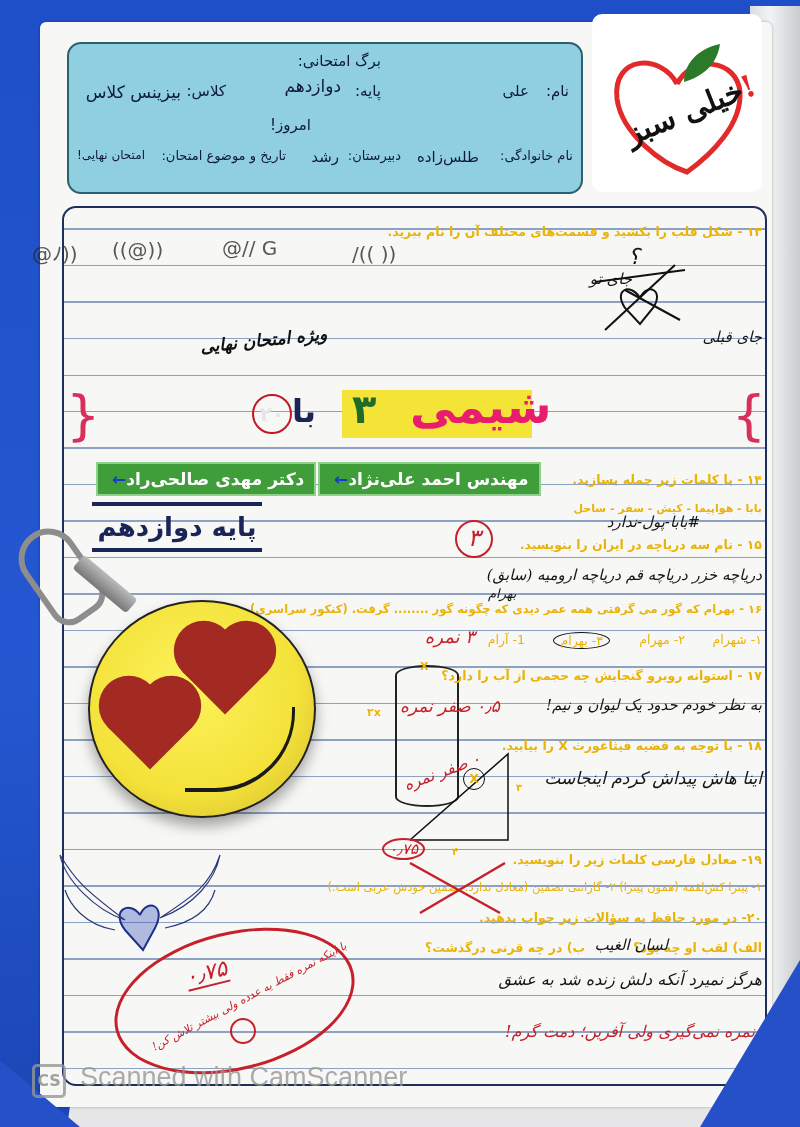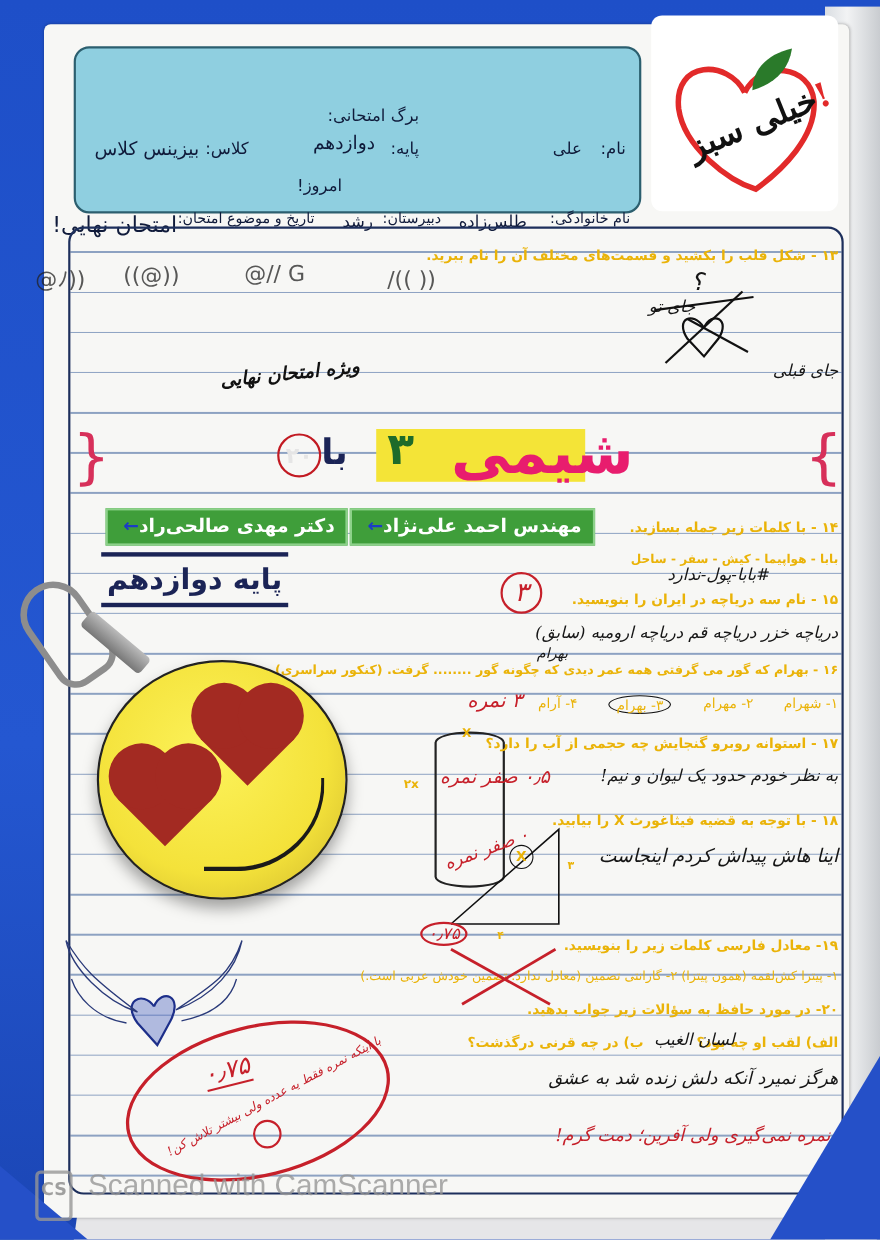--- a/index.html
+++ b/index.html
@@ -41,21 +41,21 @@
   
   .info-card {
     position: absolute; left: 67px; top: 42px; width: 516px; height: 152px;
     background: #8fcfe0;
     border: 2px solid #2c5f6f;
     border-radius: 14px;
     direction: rtl;
     color: #0f1a3a;
     font-family: "DejaVu Sans", sans-serif;
   }
-  .info-card .t { position: absolute; font-size: 15px; white-space: nowrap; margin-top: 44px; }
+  .info-card .t { position: absolute; font-size: 15px; white-space: nowrap; }
   
   .logo-box {
     position: absolute; left: 592px; top: 14px; width: 170px; height: 178px;
     background: #ffffff;
     border-radius: 10px;
   }
   .logo-text {
     position: absolute; left: 30px; top: 78px; font-size: 30px; font-weight: bold;
     color: #111; transform: rotate(-22deg); direction: rtl; white-space: nowrap;
     font-family: "DejaVu Serif", serif;
@@ -87,21 +87,21 @@
   }
   .title-sub {
     position: absolute; left: 200px; top: 330px; font-size: 17px; font-weight: bold;
     color: #111; transform: rotate(-6deg); white-space: nowrap; direction: rtl; font-style: italic;
   }
   .doodle { position: absolute; color: #222; font-size: 20px; opacity: 0.75; }
   
   .banner-row { position: absolute; left: 80px; top: 380px; width: 680px; height: 70px; }
   .banner-exam { position: absolute; right: 15px; top: 10px; font-size: 36px; font-weight: bold; color: #1b2456; direction: rtl; }
   .banner-chem-bg { position: absolute; left: 262px; top: 10px; width: 190px; height: 48px; background: #f4e437; }
-  .banner-chem { position: absolute; left: 275px; top: 0px; font-size: 54px; font-weight: bold; color: #e81d6e; direction: rtl; }
+  .banner-chem { position: absolute; left: 275px; top: 0px; font-size: 46px; font-weight: bold; color: #e81d6e; direction: rtl; }
   .banner-three { position: absolute; left: 272px; top: 6px; font-size: 40px; font-weight: bold; color: #1e6b2a; }
   .banner-ba { position: absolute; left: 212px; top: 12px; font-size: 32px; font-weight: bold; color: #1b2456; }
   .banner-20 { position: absolute; left: 172px; top: 14px; width: 40px; height: 40px; border: 2px solid #c21a22; border-radius: 50%; color: #e5e5e5; font-size: 20px; font-weight: bold; text-align: center; line-height: 36px; }
   .banner-end { position: absolute; left: 4px; top: 12px; font-size: 30px; font-weight: bold; color: #1b2456; direction: rtl; white-space: nowrap; }
   .brace { position: absolute; top: 4px; font-size: 54px; color: #d7305a; font-weight: normal; }
   
   .tag {
     position: absolute; height: 34px; background: #3f9e3a; color: #fff; font-size: 17px; font-weight: bold;
     border: 2px solid #8dd18a; line-height: 30px; padding: 0 10px; direction: rtl; white-space: nowrap;
   }
@@ -144,21 +144,21 @@
   .cyl { position: absolute; left: 395px; top: 665px; width: 64px; height: 142px; border: 2px solid #222; border-radius: 32px / 10px; }
   .tri { position: absolute; left: 410px; top: 752px; width: 100px; height: 90px; }
   .red-ellipse {
     position: absolute; left: 112px; top: 932px; width: 245px; height: 138px; border: 3px solid #c6202a; border-radius: 50%;
     transform: rotate(-14deg);
   }
   .scan-watermark {
     position: absolute; left: 30px; top: 1062px; font-size: 27px; color: rgba(150,150,150,0.8); font-family: "Liberation Sans", sans-serif; white-space: nowrap;
   }
   .cs-badge {
-    position: absolute; left: 32px; top: 1064px; width: 34px; height: 46px; border: 3px solid rgba(150,150,150,0.8); border-radius: 5px;
+    position: absolute; left: 32px; top: 1064px; width: 34px; height: 34px; border: 3px solid rgba(150,150,150,0.8); border-radius: 5px;
     font-size: 16px; font-weight: bold; color: rgba(150,150,150,0.9); text-align: center; line-height: 28px;
   }
 </style>
 </head>
 <body>
 
 <div class="blue-bg"></div>
 <div class="back-sheet"></div>
 <div class="back-sheet-bottom"></div>
 
@@ -171,21 +171,21 @@
   <span class="t" style="right:200px; top:38px;">پایه:</span>
   <span class="t" style="right:240px; top:32px; font-size:17px;">دوازدهم</span>
   <span class="t" style="right:355px; top:38px;">کلاس:</span>
   <span class="t" style="right:400px; top:38px; font-size:17px;">بیزینس کلاس</span>
   <span class="t" style="right:270px; top:72px;">امروز!</span>
   <span class="t" style="right:8px; top:104px; font-size:13px;">نام خانوادگی:</span>
   <span class="t" style="right:102px; top:104px;">طلس‌زاده</span>
   <span class="t" style="right:180px; top:104px; font-size:13px;">دبیرستان:</span>
   <span class="t" style="right:242px; top:104px;">رشد</span>
   <span class="t" style="right:295px; top:104px; font-size:13px;">تاریخ و موضوع امتحان:</span>
-  <span class="t" style="right:420px; top:104px; font-size:20px;">امتحان نهایی!</span>
+  <span class="t" style="right:436px; top:104px; font-size:12px;">امتحان نهایی!</span>
 </div>
 
 <div class="logo-box">
   <svg width="170" height="178" viewBox="0 0 170 178">
     <path d="M85 70 C 70 40, 20 40, 25 85 C 30 120, 70 150, 95 158 C 120 140, 150 110, 148 78 C 145 45, 100 40, 85 70" fill="none" stroke="#e22a2a" stroke-width="5"></path>
     <path d="M92 68 C 92 50, 105 35, 128 30 C 125 50, 112 62, 92 68 Z" fill="#2a7a2a"></path>
   </svg>
   <div class="logo-text">
     <span class="logo-bang">!</span><span>خیلی سبز</span>
   </div>
@@ -237,21 +237,21 @@
 <div class="hw red" style="left:455px; top:520px; font-size:24px; border:2px solid #c6202a; border-radius:50%; width:38px; height:38px; text-align:center; line-height:32px;">۳</div>
 
 <div class="q" style="right:38px; top:537px;">۱۵ - نام سه دریاچه در ایران را بنویسید.</div>
 <div class="hw" style="right:38px; top:566px;">دریاچه خزر   دریاچه قم   دریاچه ارومیه (سابق)</div>
 
 <div class="q" style="right:38px; top:602px; font-size:11.5px;">۱۶ - بهرام که گور می گرفتی همه عمر   دیدی که چگونه گور ........ گرفت. (کنکور سراسری)</div>
 <div class="hw" style="left:488px; top:586px; font-size:13px;">بهرام</div>
 <div class="q" style="right:38px; top:632px; font-weight:normal;">۱- شهرام</div>
 <div class="q" style="right:115px; top:632px; font-weight:normal;">۲- مهرام</div>
 <div class="q" style="right:190px; top:632px; font-weight:normal; border:1.5px solid #111; border-radius:50%; padding:0 6px;">۳- بهرام</div>
-<div class="q" style="right:275px; top:632px; font-weight:normal;">۴- آرام</div>
+<div class="q" style="right:275px; top:632px; font-weight:normal;">1- آرام</div>
 <div class="hw red" style="right:325px; top:626px; font-size:18px;">۳ نمره</div>
 
 <div class="cyl"></div>
 <div class="q" style="left:420px; top:660px; font-size:11px;">X</div>
 <div class="q" style="left:367px; top:706px; font-size:11px;">۲x</div>
 <div class="q" style="right:38px; top:668px;">۱۷ - استوانه روبرو گنجایش چه حجمی از آب را دارد؟</div>
 <div class="hw" style="right:38px; top:696px;">به نظر خودم حدود یک لیوان و نیم!</div>
 <div class="hw red" style="left:400px; top:696px; font-size:17px;">۰٫۵ صفر نمره</div>
 
 <div class="q" style="right:38px; top:738px;">۱۸ - با توجه به قضیه فیثاغورث X را بیابید.</div>

